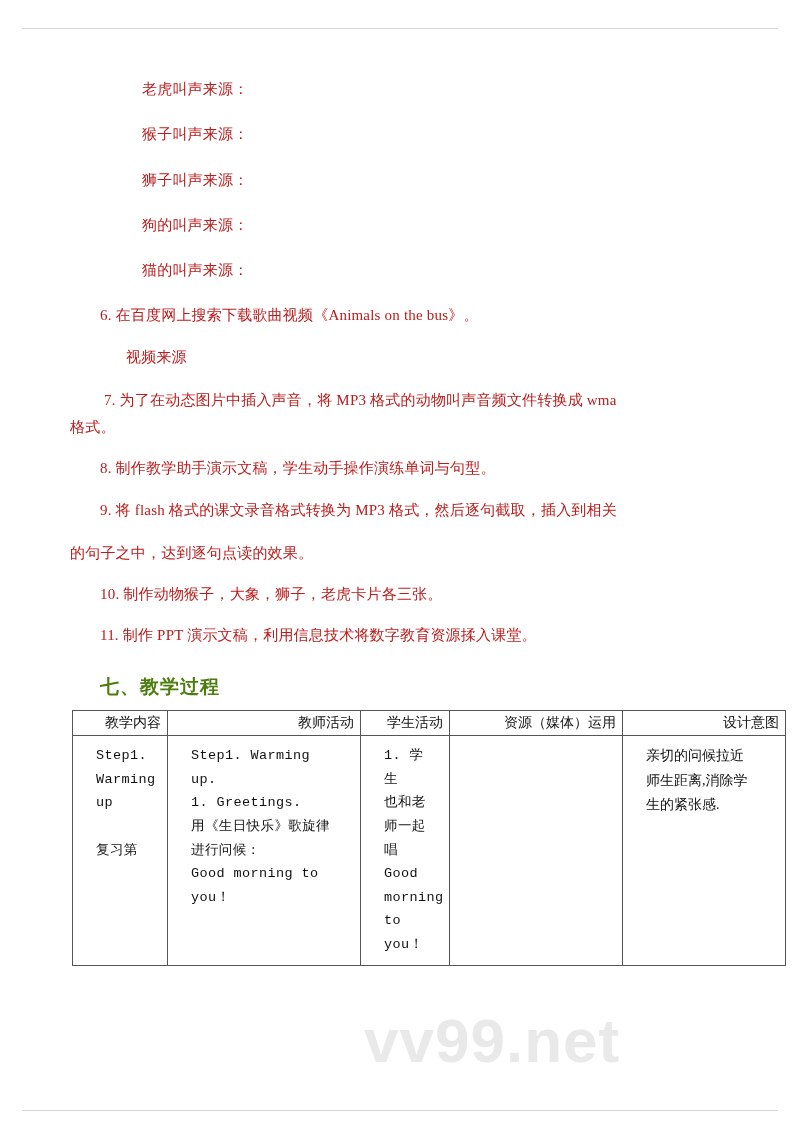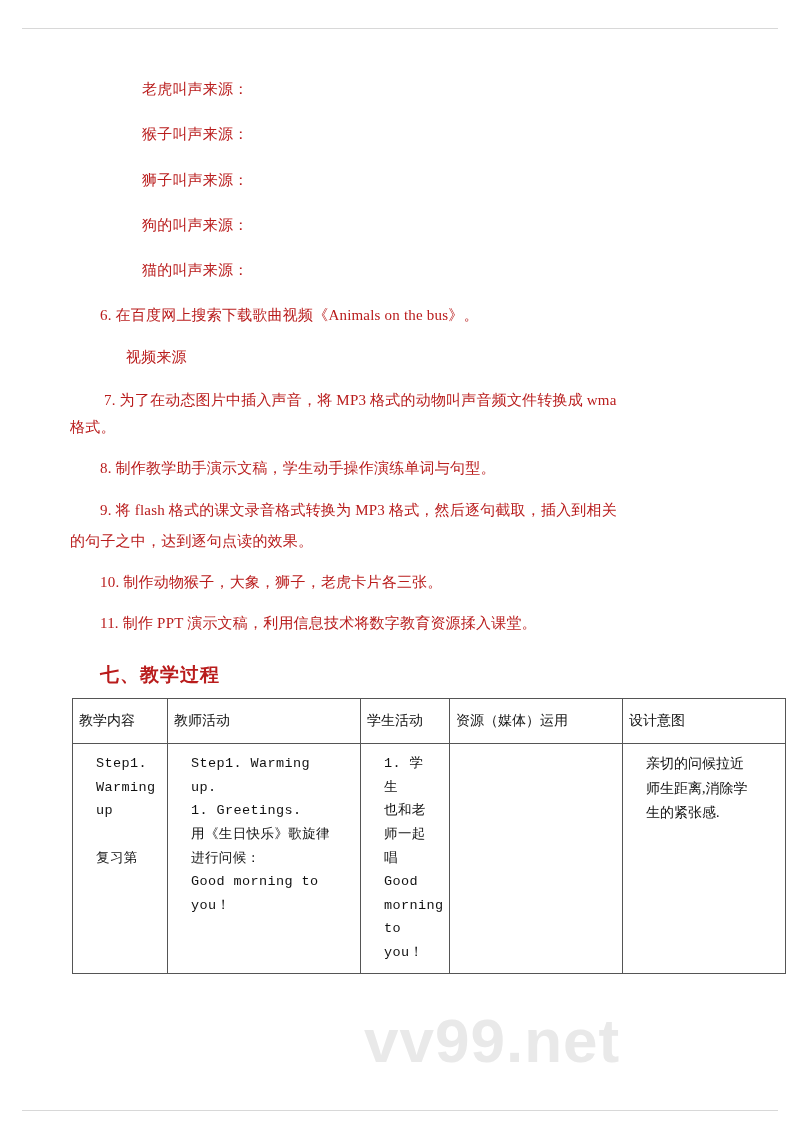--- a/index.html
+++ b/index.html
@@ -58,40 +58,40 @@
   }
   .para.sub-narrow {
     margin-left: 56px;
     margin-bottom: 20px;
   }
   .section-title {
     font-size: 19px;
     font-weight: bold;
     margin: 26px 0 10px 30px;
     letter-spacing: 1px;
-    color: #b91c1c;
+    color: #4d7c0f;
   }
   table.lesson {
     border-collapse: collapse;
     width: 648px;
     margin-left: 2px;
     table-layout: fixed;
   }
   table.lesson th, table.lesson td {
     border: 1px solid #555;
     vertical-align: top;
     padding: 8px 23px;
     font-size: 14px;
     line-height: 1.75;
   }
   table.lesson th {
-    text-align: left;
+    text-align: right;
     font-weight: normal;
     vertical-align: middle;
-    padding: 10px 6px;
+    padding: 0 6px;
   }
   .col1 { width: 82px; }
   .col2 { width: 180px; }
   .col3 { width: 76px; }
   .col4 { width: 160px; }
   .col5 { width: 150px; }
   .cell-body { min-height: 175px; }
   .tline { display: block; white-space: pre-wrap; }
   .lat {
     font-family: "Liberation Mono", monospace;
@@ -126,21 +126,21 @@
     <p class="para sub">猫的叫声来源：</p>
 
     <p class="para indent">6. 在百度网上搜索下载歌曲视频《Animals on the bus》。</p>
     <p class="para sub-narrow">视频来源</p>
 
     <p class="para indent2" style="margin-bottom:4px;">7. 为了在动态图片中插入声音，将 MP3 格式的动物叫声音频文件转换成 wma</p>
     <p class="para">格式。</p>
 
     <p class="para indent">8. 制作教学助手演示文稿，学生动手操作演练单词与句型。</p>
 
-    <p class="para indent" style="margin-bottom:8px;">9. 将 flash 格式的课文录音格式转换为 MP3 格式，然后逐句截取，插入到相关</p>
+    <p class="para indent" style="margin-bottom:20px;">9. 将 flash 格式的课文录音格式转换为 MP3 格式，然后逐句截取，插入到相关</p>
     <p class="para">的句子之中，达到逐句点读的效果。</p>
 
     <p class="para indent">10. 制作动物猴子，大象，狮子，老虎卡片各三张。</p>
     <p class="para indent">11. 制作 PPT 演示文稿，利用信息技术将数字教育资源揉入课堂。</p>
 
     <h2 class="section-title">七、教学过程</h2>
 
     <table class="lesson">
       <thead>
         <tr>

